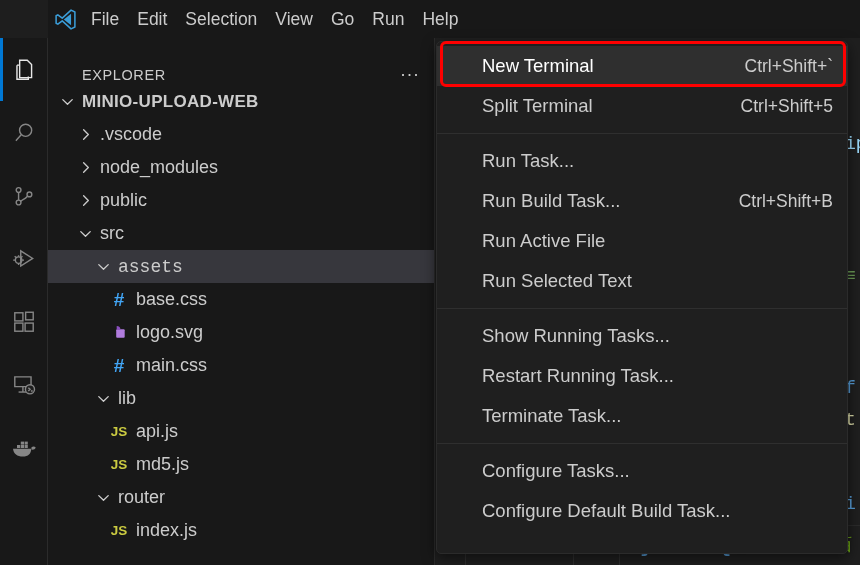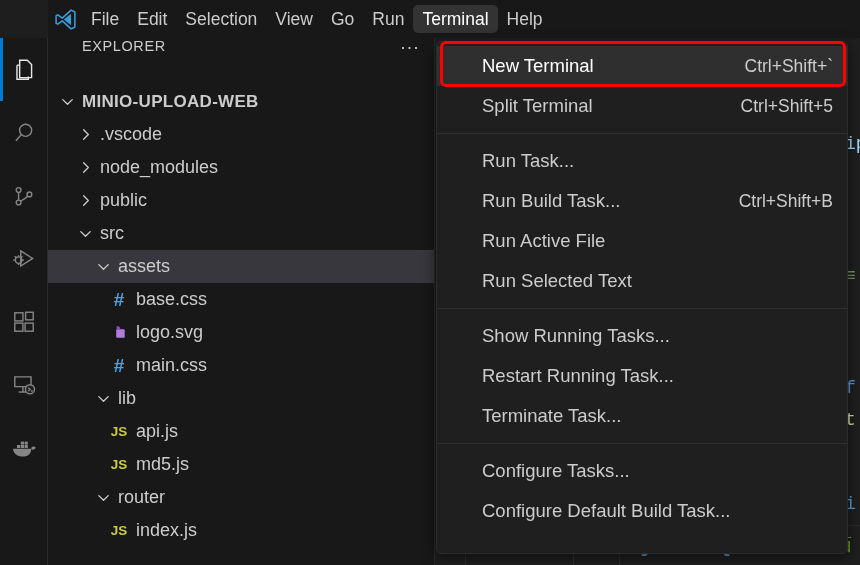--- a/index.html
+++ b/index.html
@@ -62,41 +62,41 @@
   
   .sidebar {
     position: absolute; top: 38px; left: 48px;
     width: 387px; height: 527px;
     background: #181818;
     border-right: 1px solid #2b2b2b;
     overflow: hidden;
   }
   .sidebar-header {
     height: 45px;
-    display: flex; align-items: flex-start;
+    display: flex; align-items: flex-end;
     padding: 0 14px 0 34px;
     color: #cccccc;
     font-size: 14.5px;
     letter-spacing: 0.6px;
     justify-content: space-between;
   }
   .more-dots {
     color: #cccccc; font-size: 18px; letter-spacing: 1.5px;
     line-height: 10px; padding-bottom: 8px;
   }
   .tree { padding-top: 2px; }
   .tree-row {
     height: 33px;
     display: flex; align-items: center;
     color: #cccccc;
     font-size: 18px;
     white-space: nowrap;
     cursor: default;
   }
-  .tree-row.selected { background: #37373d; }
+  .tree-row.selected { background: #37373d; font-family: Liberation Mono, monospace; }
   .tree-row.root { font-weight: bold; font-size: 17px; letter-spacing: 0.3px; }
   .chev {
     width: 22px; flex: none;
     display: flex; align-items: center; justify-content: center;
     color: #cccccc;
   }
   .ficon {
     width: 26px; flex: none;
     display: flex; align-items: center; justify-content: center;
     font-size: 15px; font-weight: bold;
@@ -200,21 +200,20 @@
         <path d="M17.8 6.0 V18.0 L10.2 12.0 Z" fill="#3b9dd8"></path>
       </svg>
     </div>
     <div class="menu-items" id="menubar">
         <div class="menu-item">File</div>
         <div class="menu-item">Edit</div>
         <div class="menu-item">Selection</div>
         <div class="menu-item">View</div>
         <div class="menu-item">Go</div>
         <div class="menu-item">Run</div>
-        <div class="menu-item active">Terminal</div>
         <div class="menu-item">Help</div>
       </div>
   </div>
 
   <div class="activitybar" id="activitybar">
 
     <div class="act-icon active">
       <svg width="26" height="26" viewBox="0 0 24 24" fill="none" stroke="currentColor" stroke-width="1.3">
         <path d="M8 3 h7 l4 4 v12 h-11 z"></path>
         <path d="M5 7 h3 v12 h8 v2 h-11 z" fill="currentColor" stroke="none" opacity="0"></path>

